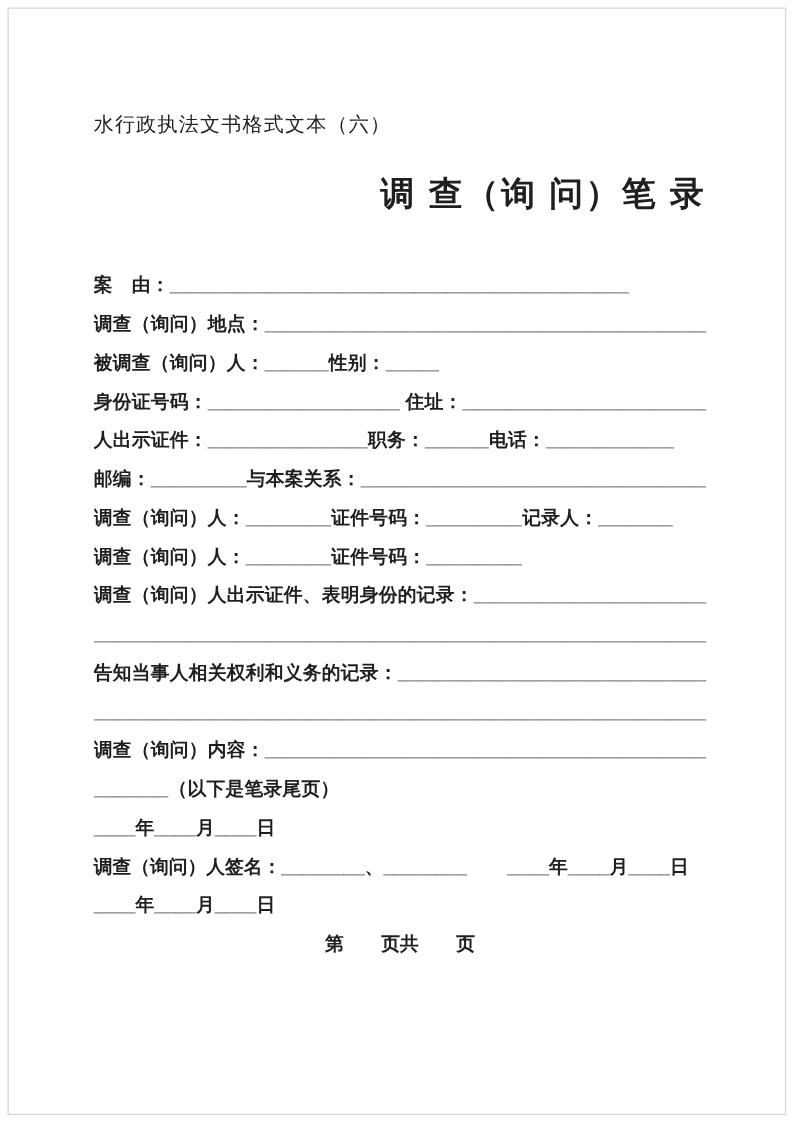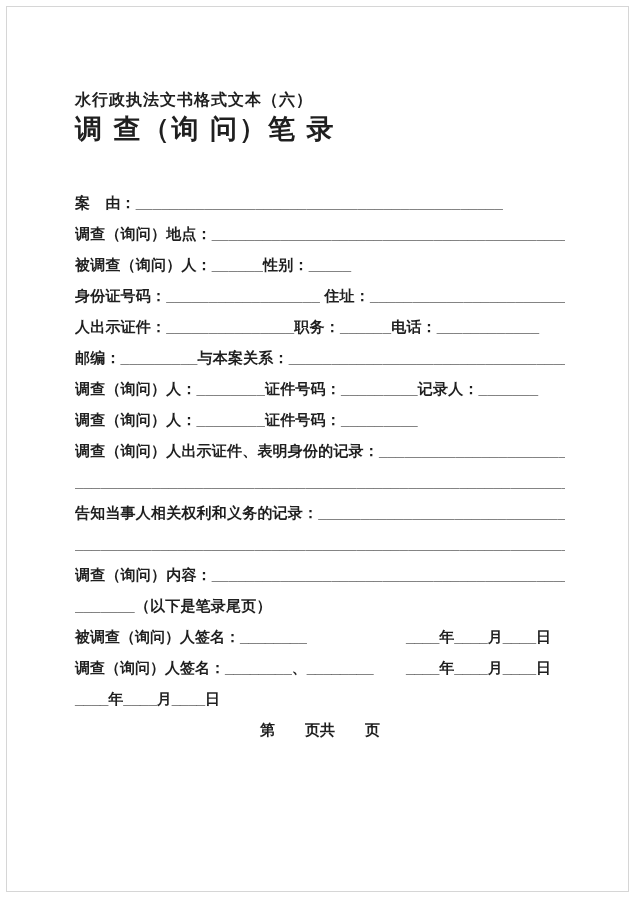--- a/index.html
+++ b/index.html
@@ -24,26 +24,27 @@
     pointer-events: none;
   }
   .content {
     position: absolute;
     left: 75px;
     right: 70px;
     top: 90px;
   }
   .doc-header {
     font-size: 16px;
-    font-weight: 700;
+    font-weight: 400;
     letter-spacing: 1px;
     white-space: nowrap;
   }
   .doc-title {
-    text-align: left;
+    margin-top: 26px;
+    text-align: right;
     font-size: 27px;
     font-weight: 700;
     letter-spacing: 2px;
     white-space: nowrap;
   }
   .doc-body {
     margin-top: 40px;
     font-size: 15px;
     font-weight: 700;
   }
@@ -110,21 +111,20 @@
 
       <div class="form-line">告知当事人相关权利和义务的记录：________________________________</div>
 
       <div class="form-line">________________________________________________________________</div>
 
       <div class="form-line">调查（询问）内容：______________________________________________</div>
 
       <div class="form-line">_______（以下是笔录尾页）</div>
 
       <div class="sig-line">
-        <span>被调查（询问）人签名：________</span>
         <span class="sig-date">____年____月____日</span>
       </div>
 
       <div class="sig-line">
         <span>调查（询问）人签名：________、________</span>
         <span class="sig-date">____年____月____日</span>
       </div>
 
       <div class="sig-line">
         <span class="sig-date">____年____月____日</span>

